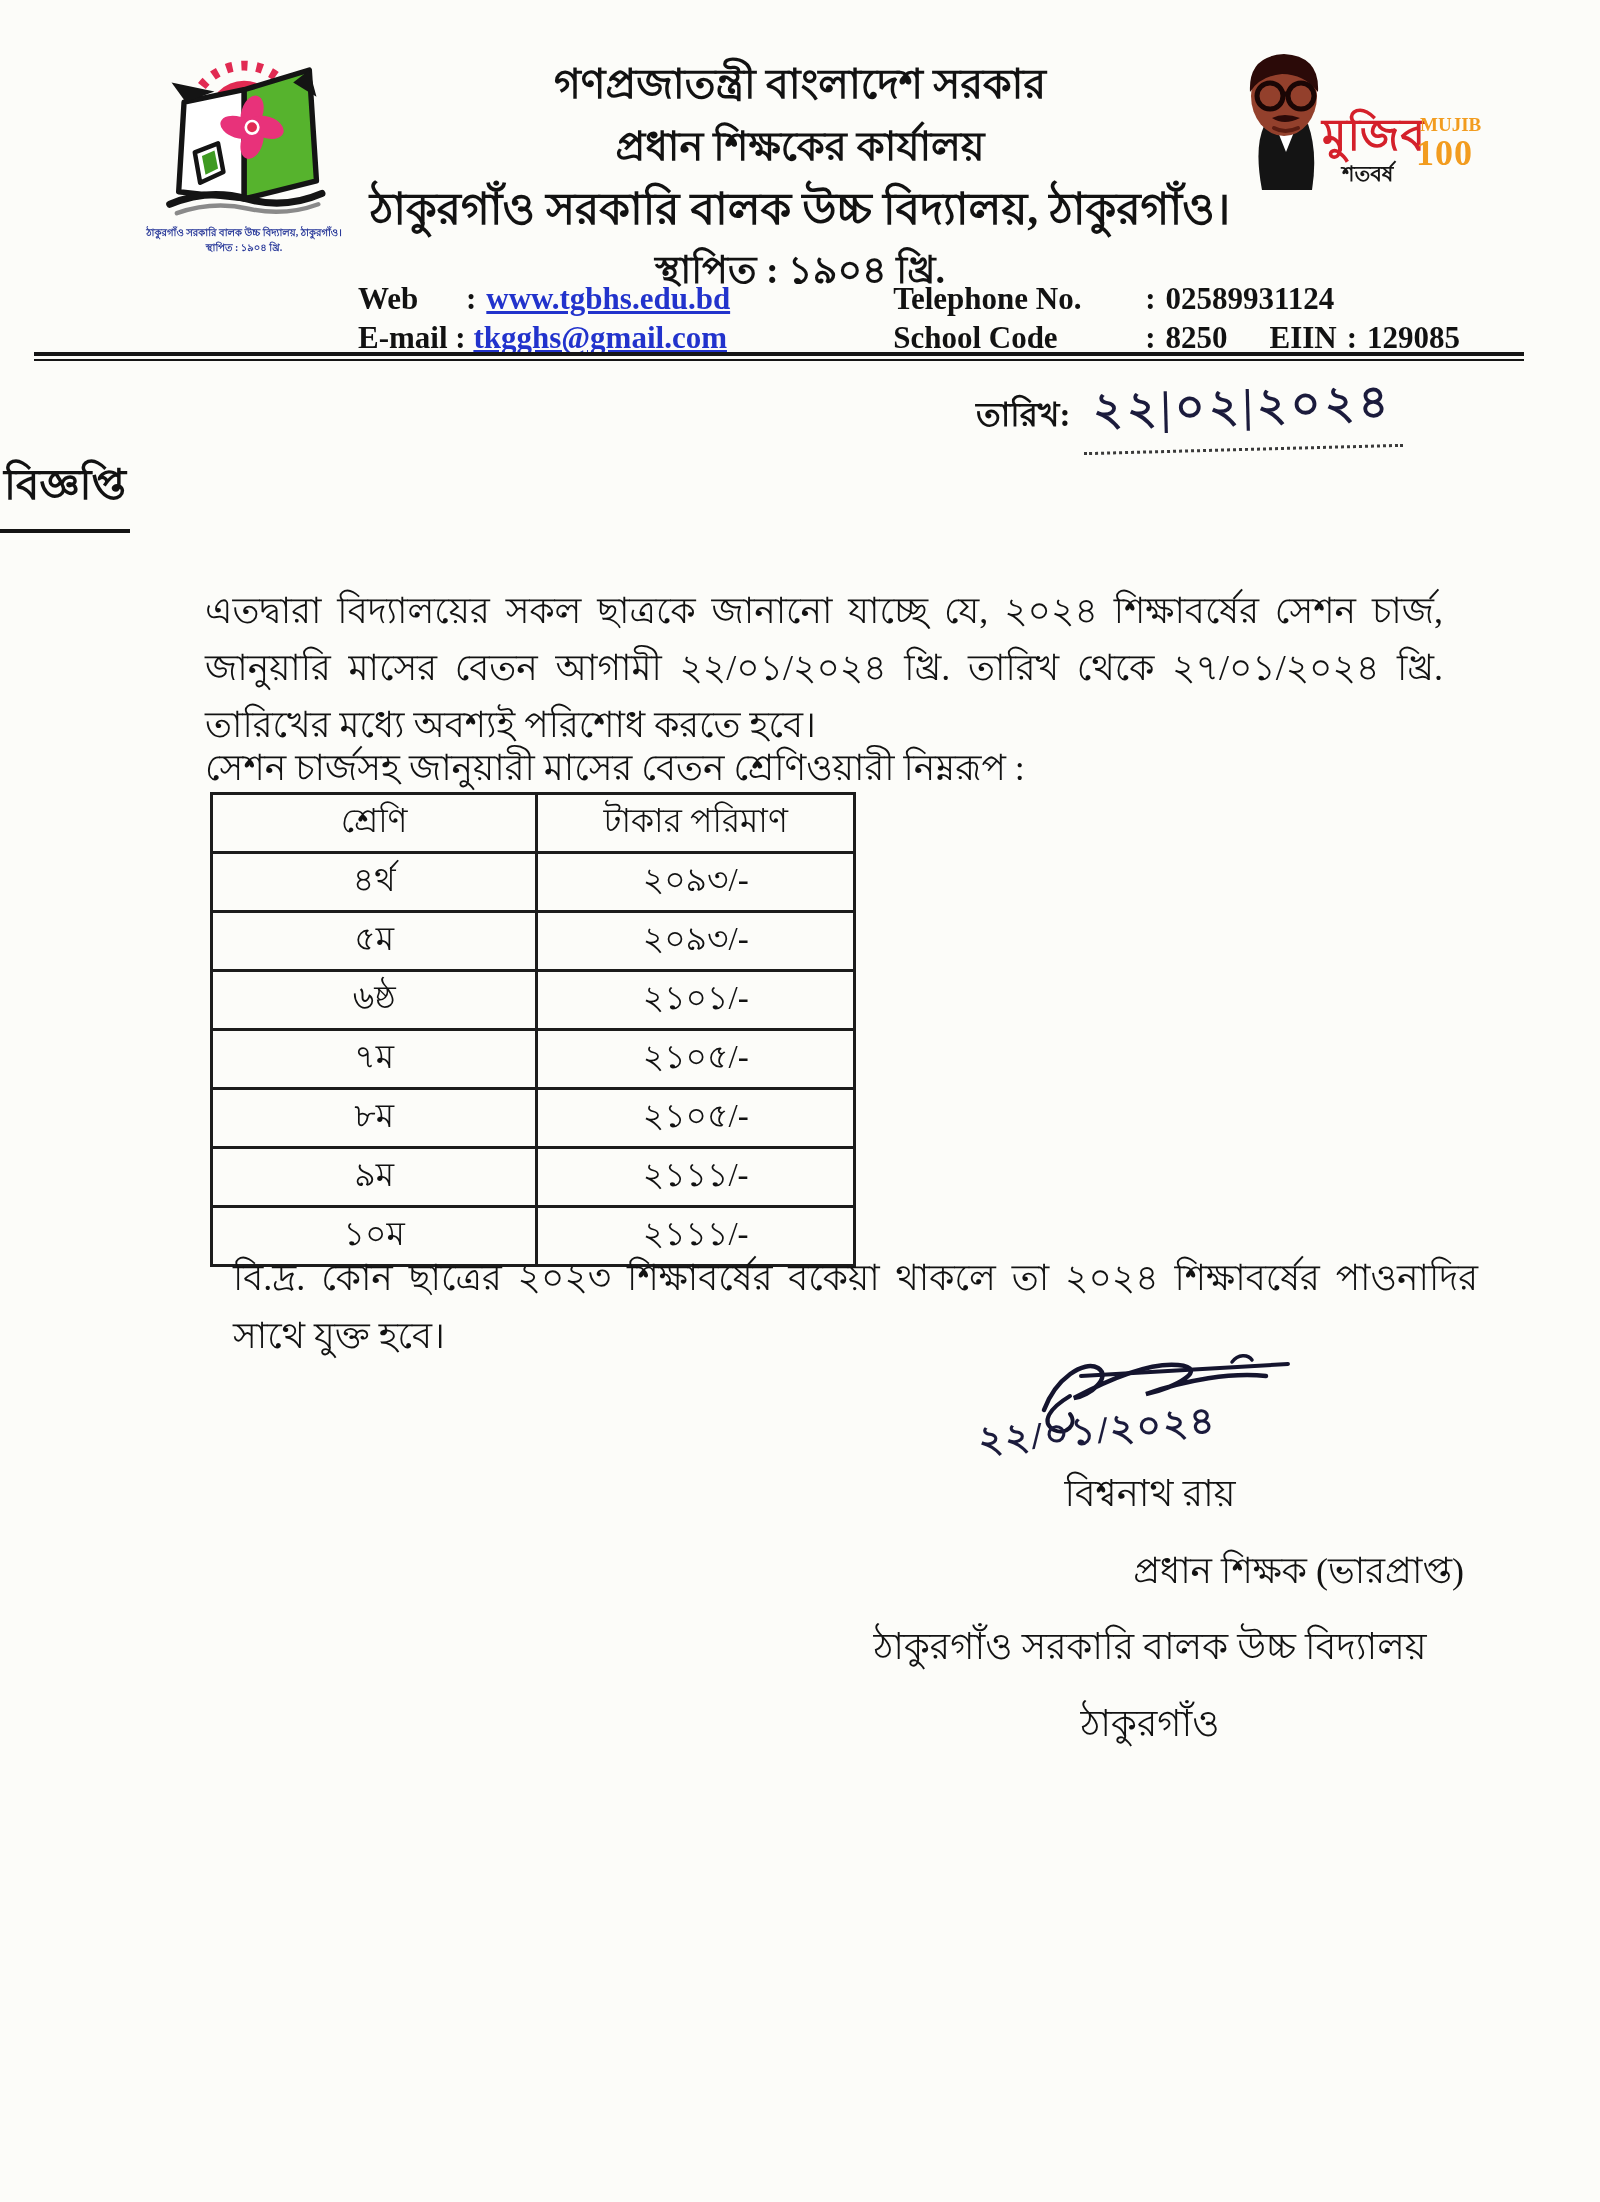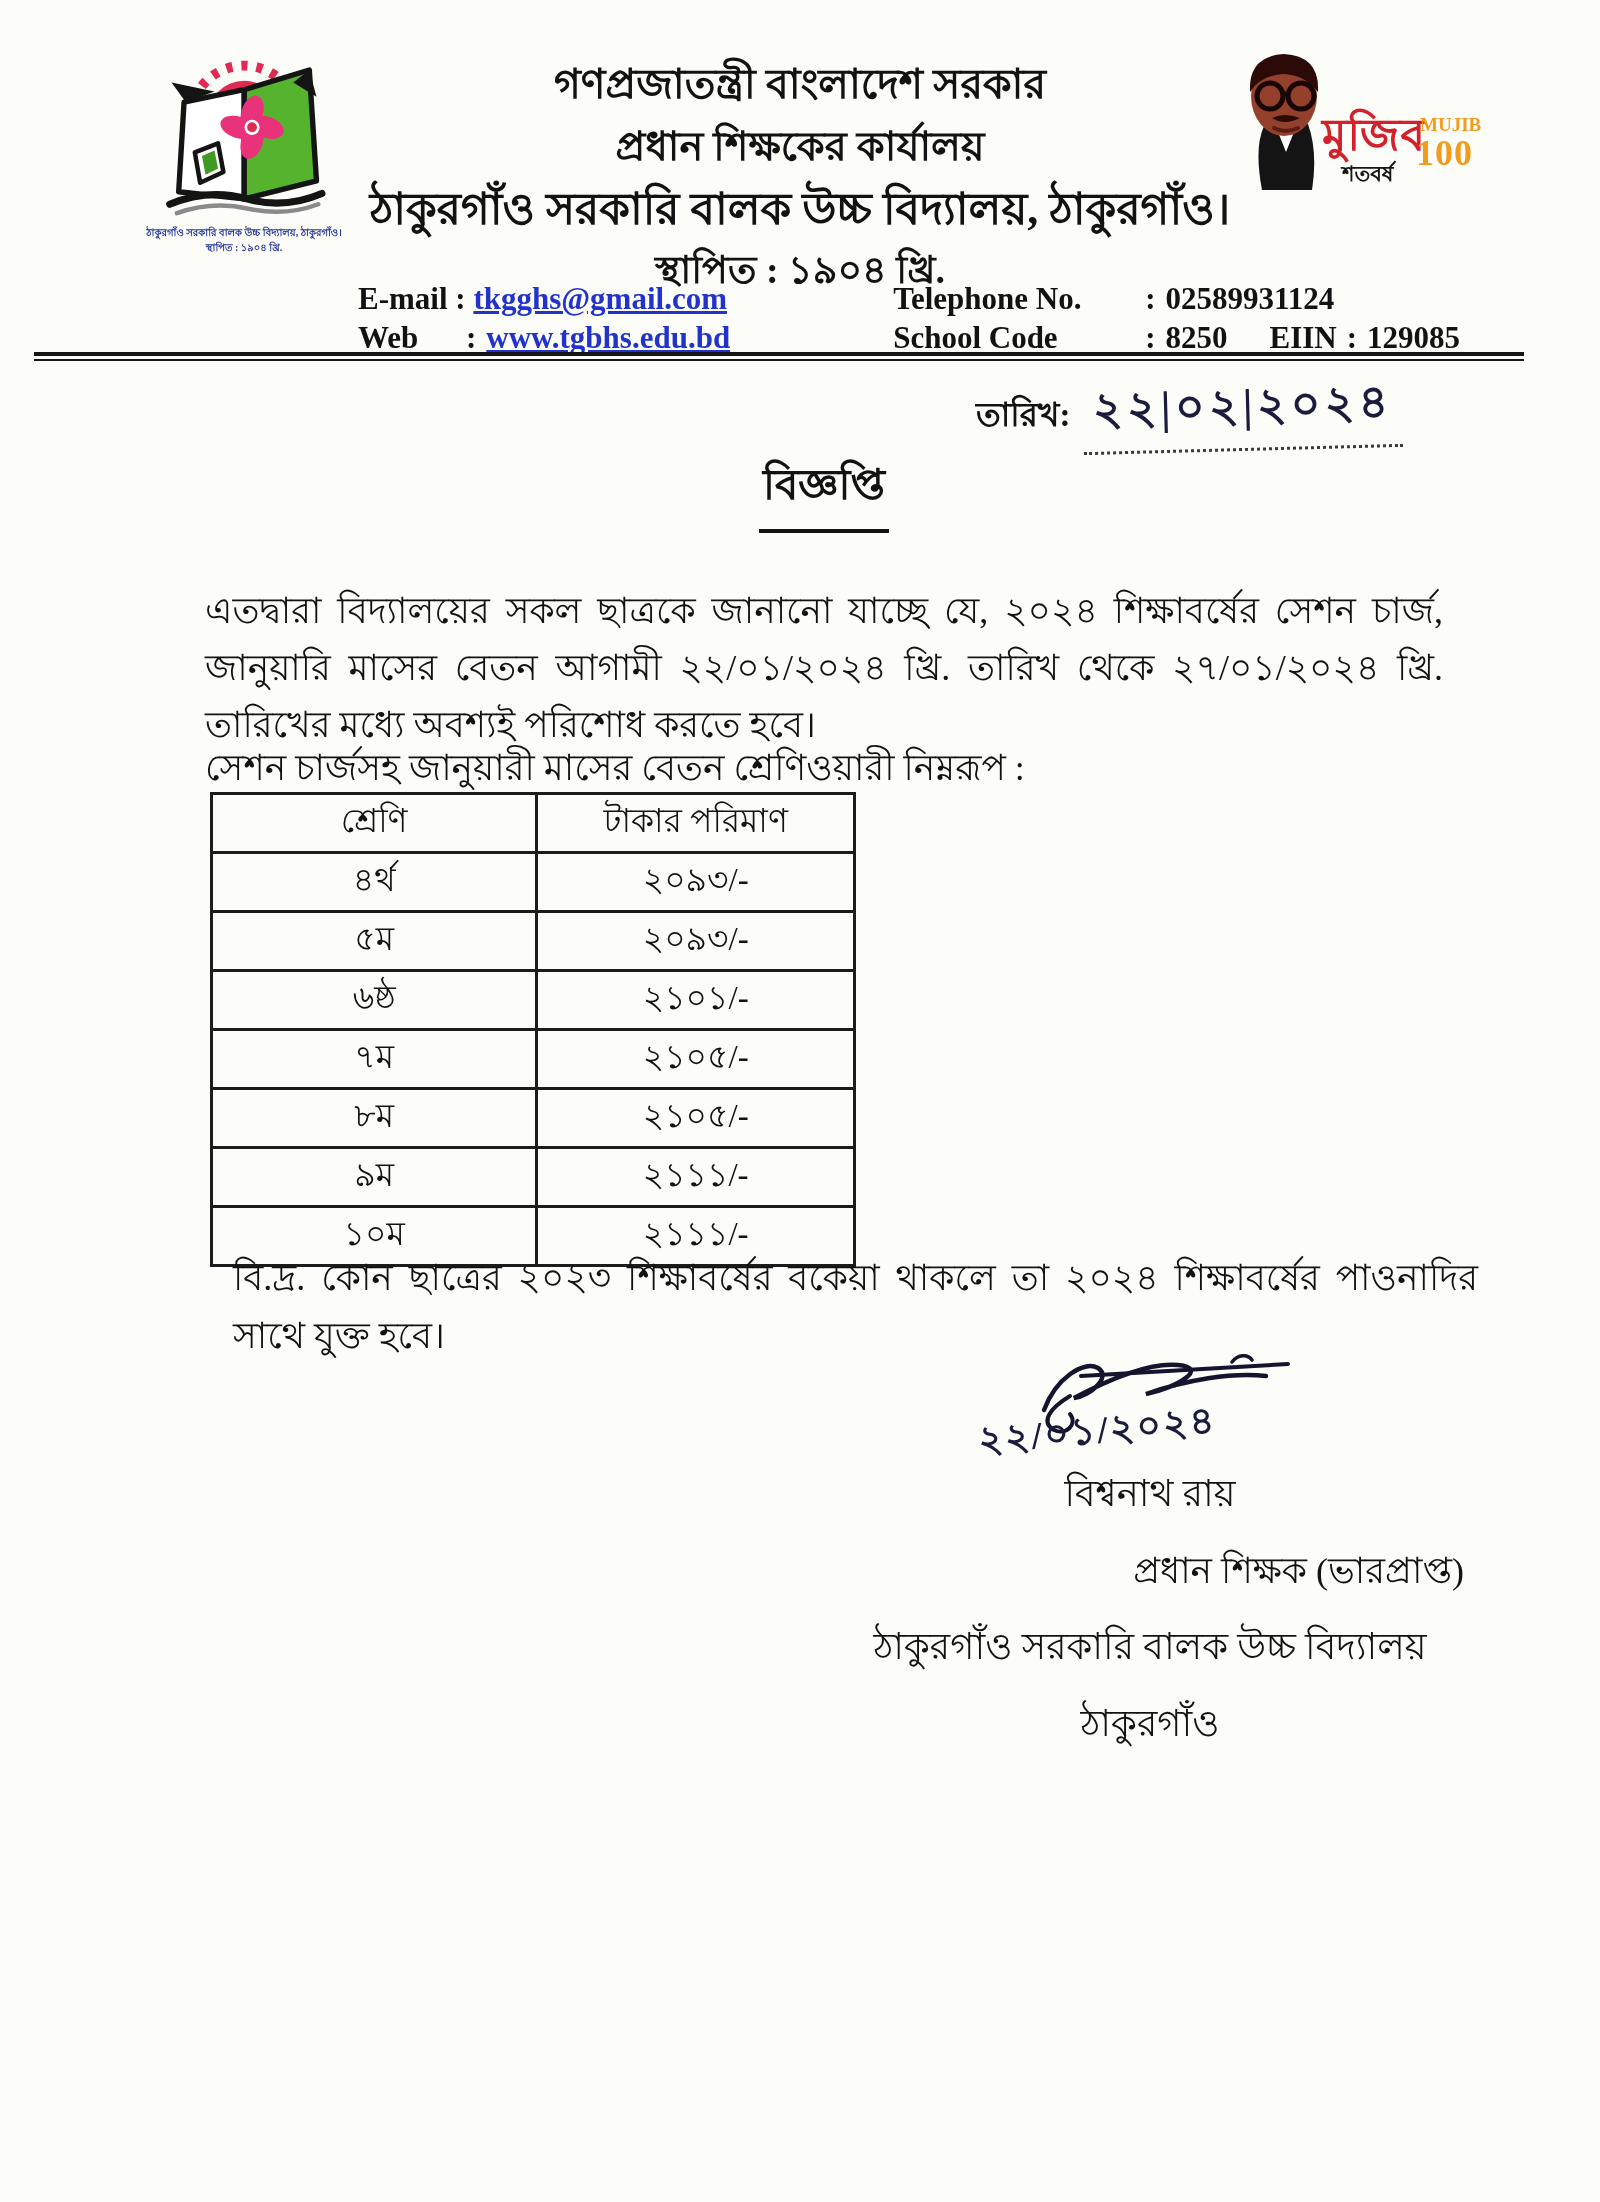--- a/index.html
+++ b/index.html
@@ -35,21 +35,21 @@
   
   .rule{position:absolute;left:34px;right:76px;top:352px;}
   .rule-a{height:4px;background:#161616;}
   .rule-b{height:2px;background:#161616;margin-top:3px;}
   
   .dateline{position:absolute;top:370px;right:198px;display:flex;align-items:flex-end;gap:12px;}
   .date-label{font-size:33px;font-weight:bold;padding-bottom:6px;}
   .date-hand{font-size:46px;font-weight:600;color:#1b1b3c;letter-spacing:4px;
              border-bottom:3px dotted #3a3a3a;padding:0 10px 2px;transform:rotate(-1.5deg);}
   
-  .title{position:absolute;top:452px;left:0;right:0;text-align:center;margin-left:48px;}
+  .title{position:absolute;top:452px;left:0;right:0;text-align:left;}
   .title span{display:inline-block;font-size:42px;font-weight:bold;border-bottom:4px solid #141414;padding:0 4px 6px;}
   .body-text{position:absolute;left:205px;width:1238px;top:543px;font-size:36px;line-height:1.58;text-align:justify;margin-top:40px;}
   .table-intro{position:absolute;left:205px;top:740px;font-size:36px;}
   
   .fee-table{position:absolute;left:210px;top:792px;width:646px;border-collapse:collapse;table-layout:fixed;}
   .fee-table th,.fee-table td{border:3px solid #1c1c1c;text-align:center;vertical-align:middle;
                               font-size:33px;font-weight:normal;height:48px;padding:0;}
   .fee-table col.c1{width:50.6%;}
   .fee-table col.c2{width:49.4%;}
   
@@ -117,25 +117,25 @@
   <div class="masthead">
     <div class="m1">গণপ্রজাতন্ত্রী বাংলাদেশ সরকার</div>
     <div class="m2">প্রধান শিক্ষকের কার্যালয়</div>
     <div class="m3">ঠাকুরগাঁও সরকারি বালক উচ্চ বিদ্যালয়, ঠাকুরগাঁও।</div>
     <div class="m4">স্থাপিত : ১৯০৪ খ্রি.</div>
   </div>
 
   <div class="contact">
     <div>
       <div class="c-row">
+        <span class="c-lbl1">Web</span><span class="c-colon">:</span><span class="doc-link">www.tgbhs.edu.bd</span>
+      </div>
+      <div class="c-row">
         <span>E-mail :</span>
         <span class="doc-link">tkgghs@gmail.com</span>
-      </div>
-      <div class="c-row">
-        <span class="c-lbl1">Web</span><span class="c-colon">:</span><span class="doc-link">www.tgbhs.edu.bd</span>
       </div>
     </div>
     <div>
       <div class="c-row">
         <span class="c-lbl2">Telephone No.</span><span class="c-colon">:</span><span>02589931124</span>
       </div>
       <div class="c-row">
         <span class="c-lbl2">School Code</span><span class="c-colon">:</span><span>8250</span><span class="c-gap"></span><span>EIIN</span><span class="c-colon" style="margin-left:10px">:</span><span>129085</span>
       </div>
     </div>

